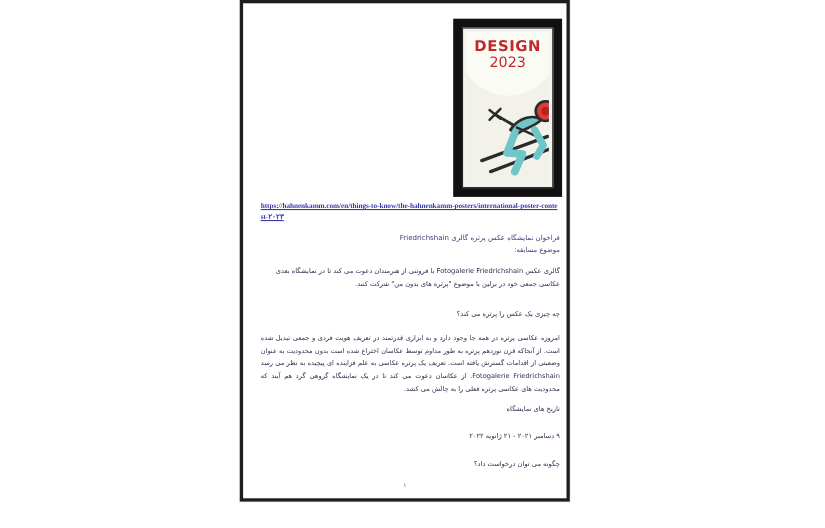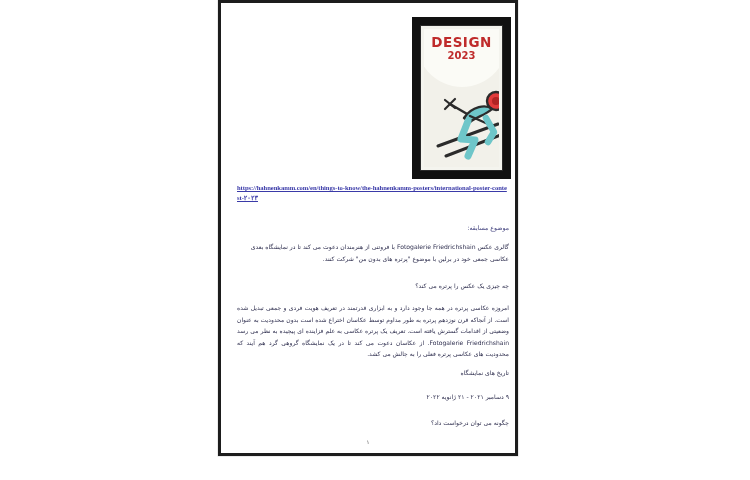--- a/index.html
+++ b/index.html
@@ -63,21 +63,21 @@
   .ptitle{
     position:relative;
     text-align:center;
     padding-top:7px;
     line-height:1;
     color:#bf2b2b;
     font-family:"DejaVu Sans", sans-serif;
   }
   .ptitle .l1{display:block;font-size:13.5px;font-weight:bold;letter-spacing:.5px;}
   .ptitle .l2{display:block;font-size:9.5px;font-weight:bold;margin-top:1px;}
-  .ptitle .l3{display:block;font-size:10px;font-weight:bold;margin-top:1px;}
+  .ptitle .l3{display:block;font-size:13px;font-weight:normal;margin-top:1px;}
   .ski-svg{position:absolute;left:4px;bottom:3px;width:86px;height:80px;}
 
   
   .url{
     position:absolute;left:14px;top:178px;width:272px;
     color:#3a3aa8;
     font-family:"Liberation Serif", serif;
     font-size:6.6px;
     font-weight:bold;
     line-height:10px;
@@ -170,20 +170,21 @@
                 <path d="M40 37 L33 55" stroke="#2b2b2b" stroke-width="1.6" fill="none" opacity="0"></path>
                 <path d="M58 34 L66 48 L60 58" fill="none" stroke="#6ec6c9" stroke-width="6.5" stroke-linecap="round" stroke-linejoin="round"></path>
               </svg>
             </div>
           </div>
         </div>
       </div>
 
       <a class="url" href="#">https://hahnenkamm.com/en/things-to-know/the-hahnenkamm-posters/international-poster-contest-۲۰۲۳</a>
 
+      <div class="rtl head1">فراخوان نمایشگاه عکس پرتره گالری Friedrichshain</div>
       <div class="rtl head2">موضوع مسابقه:</div>
 
       <div class="rtl para">گالری عکس Fotogalerie Friedrichshain با فروتنی از هنرمندان دعوت می کند تا در نمایشگاه بعدی عکاسی جمعی خود در برلین با موضوع "پرتره های بدون من" شرکت کنند.</div>
       <div class="rtl q">چه چیزی یک عکس را پرتره می کند؟</div>
       <div class="rtl bigpara">امروزه عکاسی پرتره در همه جا وجود دارد و به ابزاری قدرتمند در تعریف هویت فردی و جمعی تبدیل شده است. از آنجاکه قرن نوزدهم پرتره به طور مداوم توسط عکاسان اختراع شده است بدون محدودیت به عنوان وضعیتی از اقدامات گسترش یافته است. تعریف یک پرتره عکاسی به علم فزاینده ای پیچیده به نظر می رسد Fotogalerie Friedrichshain. از عکاسان دعوت می کند تا در یک نمایشگاه گروهی گرد هم آیند که محدودیت های عکاسی پرتره فعلی را به چالش می کشد.</div>
 
       <div class="rtl label-dates">تاریخ های نمایشگاه</div>
       <div class="rtl dates">۹ دسامبر ۲۰۲۱ - ۲۱ ژانویه ۲۰۲۲</div>
       <div class="rtl howto">چگونه می توان درخواست داد؟</div>
 

